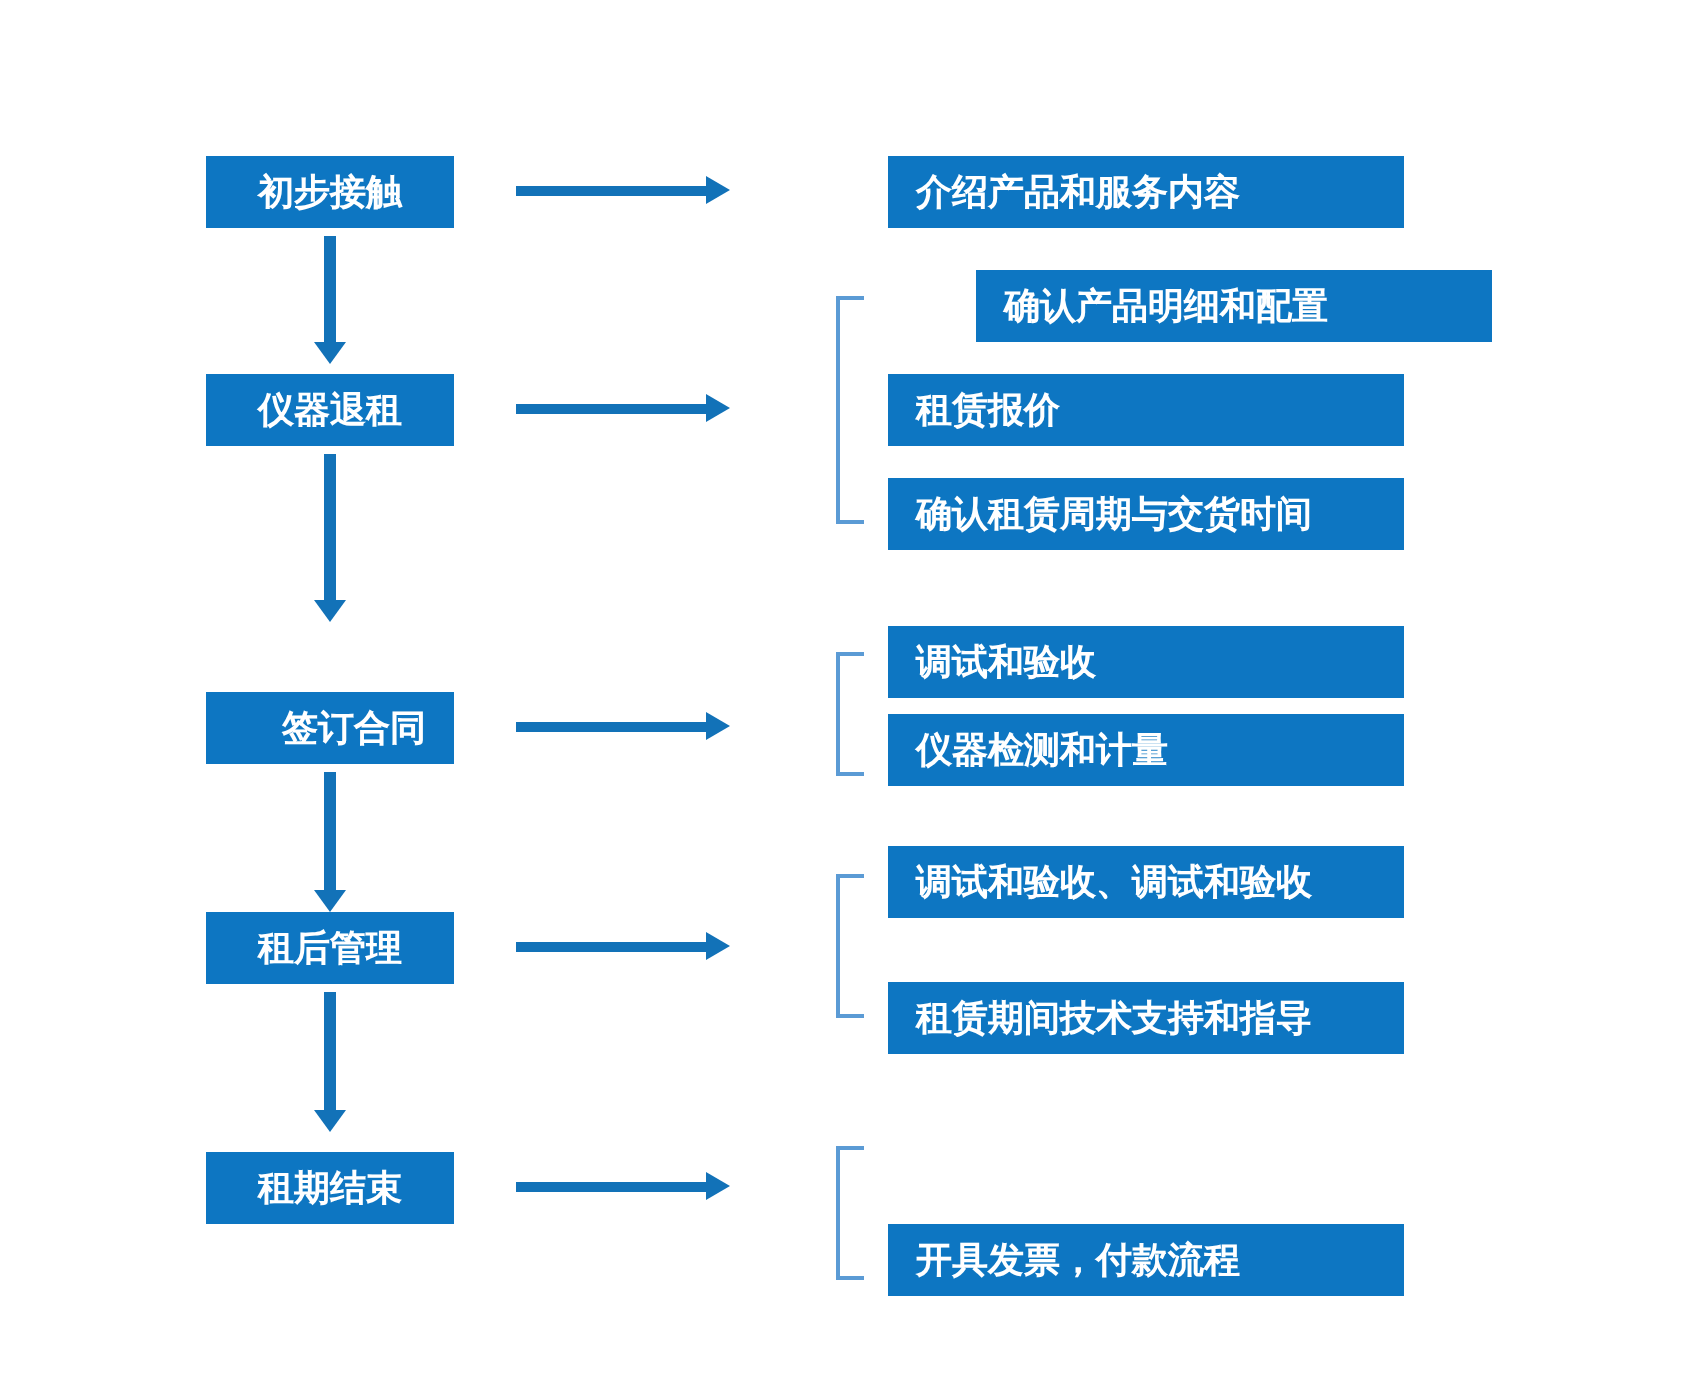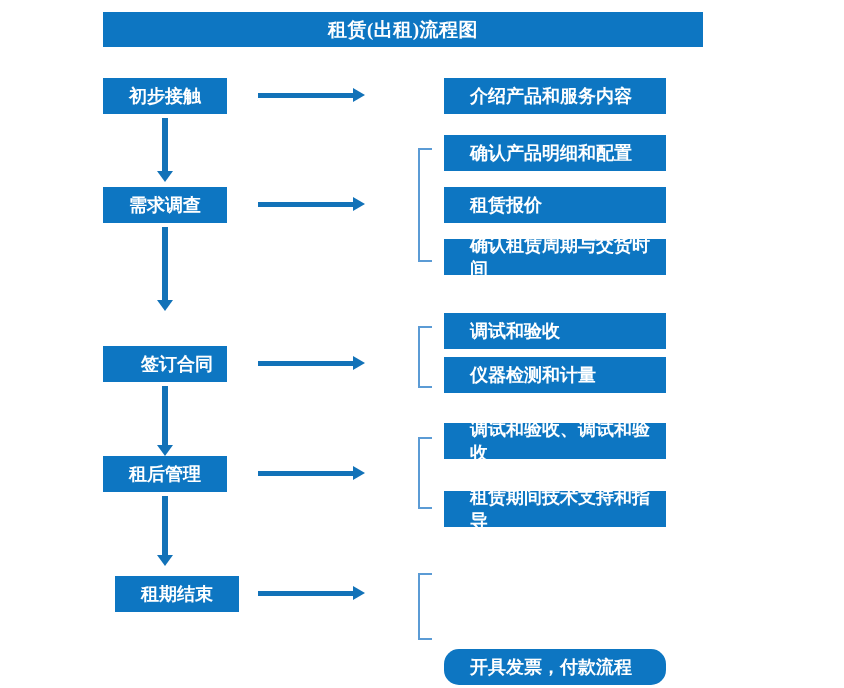--- a/index.html
+++ b/index.html
@@ -51,24 +51,24 @@
     align-items: center;
     box-sizing: border-box;
   }
   .node.stage {
     width: 124px;
     height: 36px;
     justify-content: center;
     left: 103px;
   }
   .node.detail {
-    width: 222px;
+    width: 258px;
     height: 36px;
     justify-content: flex-start;
-    padding-left: 26px;
+    padding-left: 14px;
     left: 444px;
   }
 
   
   .h-arrow {
     position: absolute;
     height: 14px;
     width: 107px;
     left: 258px;
   }
@@ -123,46 +123,45 @@
     border-top: 2px solid #5b9bd5;
     border-bottom: 2px solid #5b9bd5;
     box-sizing: border-box;
   }
 </style>
 </head>
 <body>
 
 <div id="canvas">
 
-  <div class="title-bar">租赁(出租)流程图</div>
 
   <div class="node stage" style="top:78px;">初步接触</div>
 
   <div class="h-arrow" style="top:88px;">
     <div class="shaft"></div>
     <div class="head"></div>
   </div>
 
   <div class="node detail" style="top:78px;">介绍产品和服务内容</div>
 
   <div class="v-arrow" style="top:118px; height:64px;">
     <div class="shaft" style="height:53px;"></div>
     <div class="head"></div>
   </div>
 
-  <div class="node stage" style="top:187px;">需求调查</div>
+  <div class="node stage" style="top:187px;">仪器退租</div>
 
   <div class="h-arrow" style="top:197px;">
     <div class="shaft"></div>
     <div class="head"></div>
   </div>
 
   <div class="bracket" style="left:418px; top:148px; height:114px;"></div>
 
-  <div class="node detail" style="top:135px;">确认产品明细和配置</div>
+  <div class="node detail" style="top:135px;margin-left:44px;">确认产品明细和配置</div>
   <div class="node detail" style="top:239px;">确认租赁周期与交货时间</div>
   <div class="node detail" style="top:187px;">租赁报价</div>
 
   <div class="v-arrow" style="top:227px; height:84px;">
     <div class="shaft" style="height:73px;"></div>
     <div class="head"></div>
   </div>
 
   <div class="node stage" style="top:346px;padding-left:24px;">签订合同</div>
 
@@ -191,24 +190,24 @@
   <div class="bracket" style="left:418px; top:437px; height:72px;"></div>
 
   <div class="node detail" style="top:423px;">调试和验收、调试和验收</div>
   <div class="node detail" style="top:491px;">租赁期间技术支持和指导</div>
 
   <div class="v-arrow" style="top:496px; height:70px;">
     <div class="shaft" style="height:59px;"></div>
     <div class="head"></div>
   </div>
 
-  <div class="node stage" style="top:576px;margin-left:12px;">租期结束</div>
+  <div class="node stage" style="top:576px;">租期结束</div>
 
   <div class="h-arrow" style="top:586px;">
     <div class="shaft"></div>
     <div class="head"></div>
   </div>
 
   <div class="bracket" style="left:418px; top:573px; height:67px;"></div>
 
-  <div class="node detail" style="top:649px;border-radius:15px;">开具发票，付款流程</div>
+  <div class="node detail" style="top:612px;">开具发票，付款流程</div>
 
 </div>
 
 </body></html>

